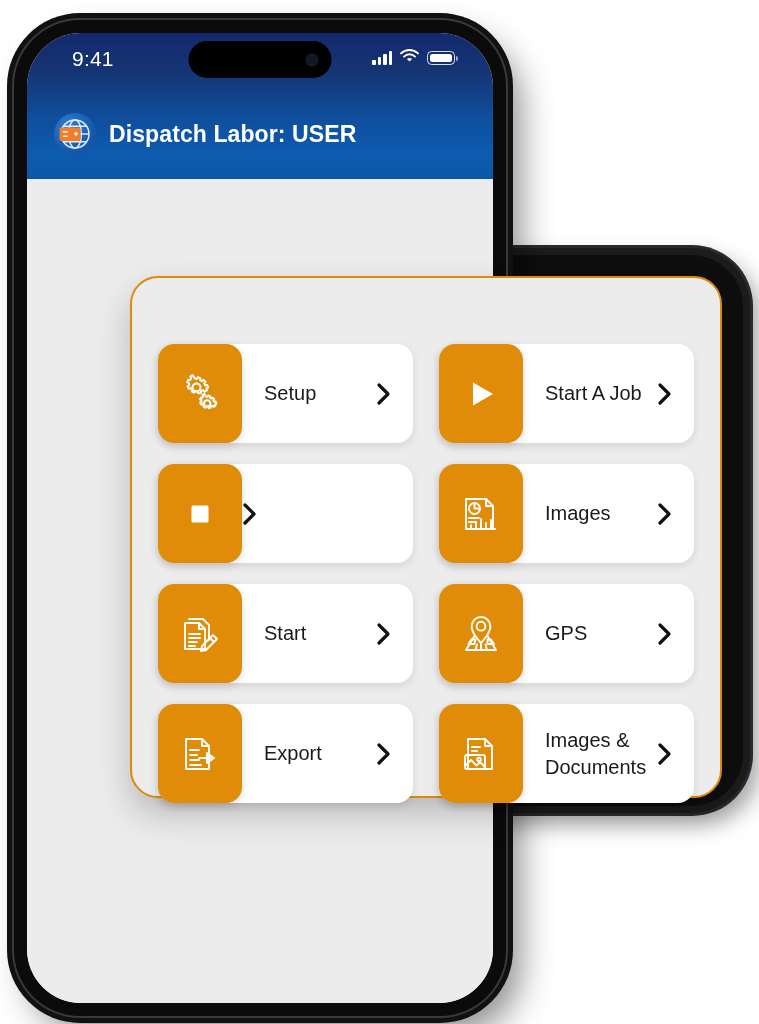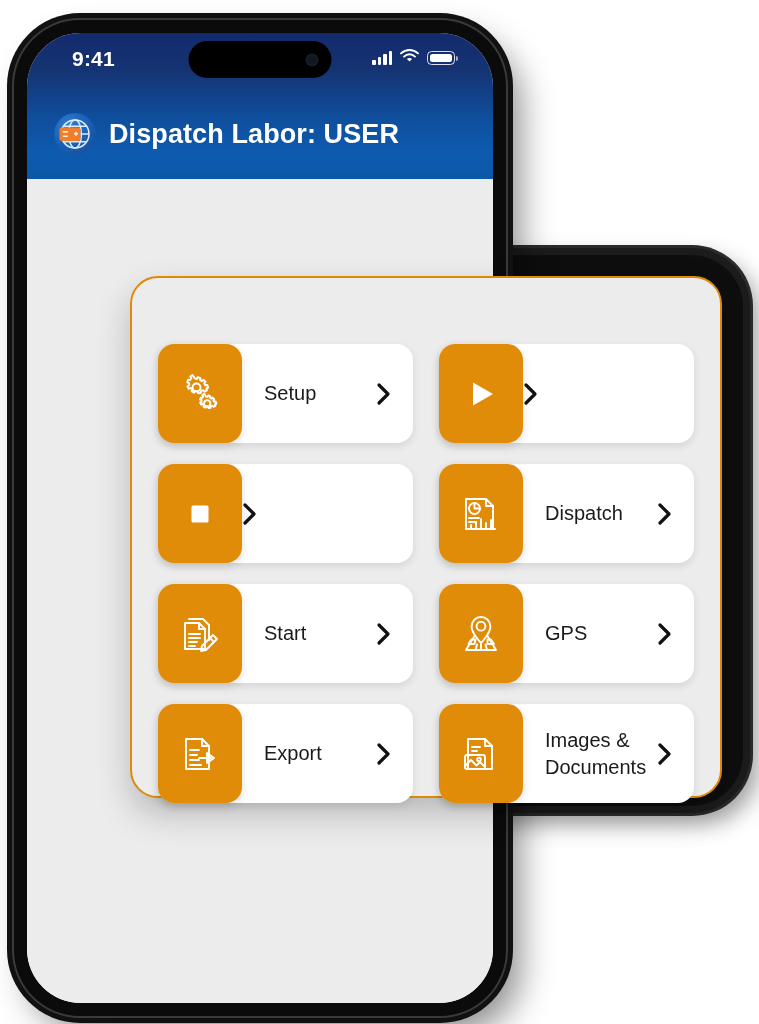--- a/index.html
+++ b/index.html
@@ -78,21 +78,21 @@
     position: absolute;
     left: 0; top: 0; right: 0;
     height: 56px;
   }
   #status-time {
     position: absolute;
     left: 45px;
     top: 14px;
     color: #ffffff;
     font-size: 21px;
-    font-weight: bold;
+    font-weight: normal;
     letter-spacing: 0.2px;
   }
   #dynamic-island {
     position: absolute;
     left: 50%;
     transform: translateX(-50%);
     top: 8px;
     width: 143px;
     height: 37px;
     background: #000;
@@ -156,21 +156,21 @@
     width: 42px; height: 42px;
     border-radius: 50%;
     position: relative;
     flex: 0 0 auto;
     background: radial-gradient(circle at 35% 32%, #2f7fd4 0%, #1a60b6 48%, #13488f 100%);
     overflow: hidden;
   }
   #app-bar-title {
     margin-left: 13px;
     color: #fff;
-    font-size: 27px;
+    font-size: 23px;
     font-weight: bold;
     letter-spacing: 0.1px;
   }
 
   
   #screen-body {
     position: absolute;
     left: 0; top: 146px; right: 0; bottom: 0;
     background: #ececec;
   }
@@ -336,20 +336,21 @@
           </svg>
       </div>
     </div>
 
     <div class="menu-card">
       <div class="card-icon">
         <svg width="44" height="44" viewBox="0 0 44 44">
             <path d="M14 10.5l20 11.5-20 11.5z" fill="#fff"></path>
           </svg>
       </div>
+      <div class="card-label">Start A Job</div>
       <div class="card-chevron">
         <svg width="15" height="24" viewBox="0 0 15 24" fill="none" stroke="#111" stroke-width="3.2" stroke-linecap="round" stroke-linejoin="round">
             <path d="M3 3l9 9-9 9"></path>
           </svg>
       </div>
     </div>
 
     <div class="menu-card">
       <div class="card-icon">
         <svg width="44" height="44" viewBox="0 0 44 44">
@@ -368,21 +369,21 @@
         <svg width="46" height="46" viewBox="0 0 46 46" fill="none" stroke="#fff" stroke-width="1.9" stroke-linecap="round" stroke-linejoin="round">
           <path d="M8 8h20l7 7v23H8z"></path>
           <path d="M28 8v7h7"></path>
           <circle cx="16.5" cy="17.5" r="5.5"></circle>
           <path d="M16.5 12v5.5H22"></path>
           <path d="M11 27h10M11 31h7"></path>
           <path d="M13 38v-4M18 38v-7M23 38v-10M28 38v-6M33 38v-9"></path>
           <path d="M10 38h27"></path>
         </svg>
       </div>
-      <div class="card-label">Dispatch</div>
+      <div class="card-label">Images</div>
       <div class="card-chevron">
         <svg width="15" height="24" viewBox="0 0 15 24" fill="none" stroke="#111" stroke-width="3.2" stroke-linecap="round" stroke-linejoin="round">
             <path d="M3 3l9 9-9 9"></path>
           </svg>
       </div>
     </div>
 
     <div class="menu-card">
       <div class="card-icon">
         <svg width="46" height="46" viewBox="0 0 46 46" fill="none" stroke="#fff" stroke-width="1.9" stroke-linecap="round" stroke-linejoin="round">

